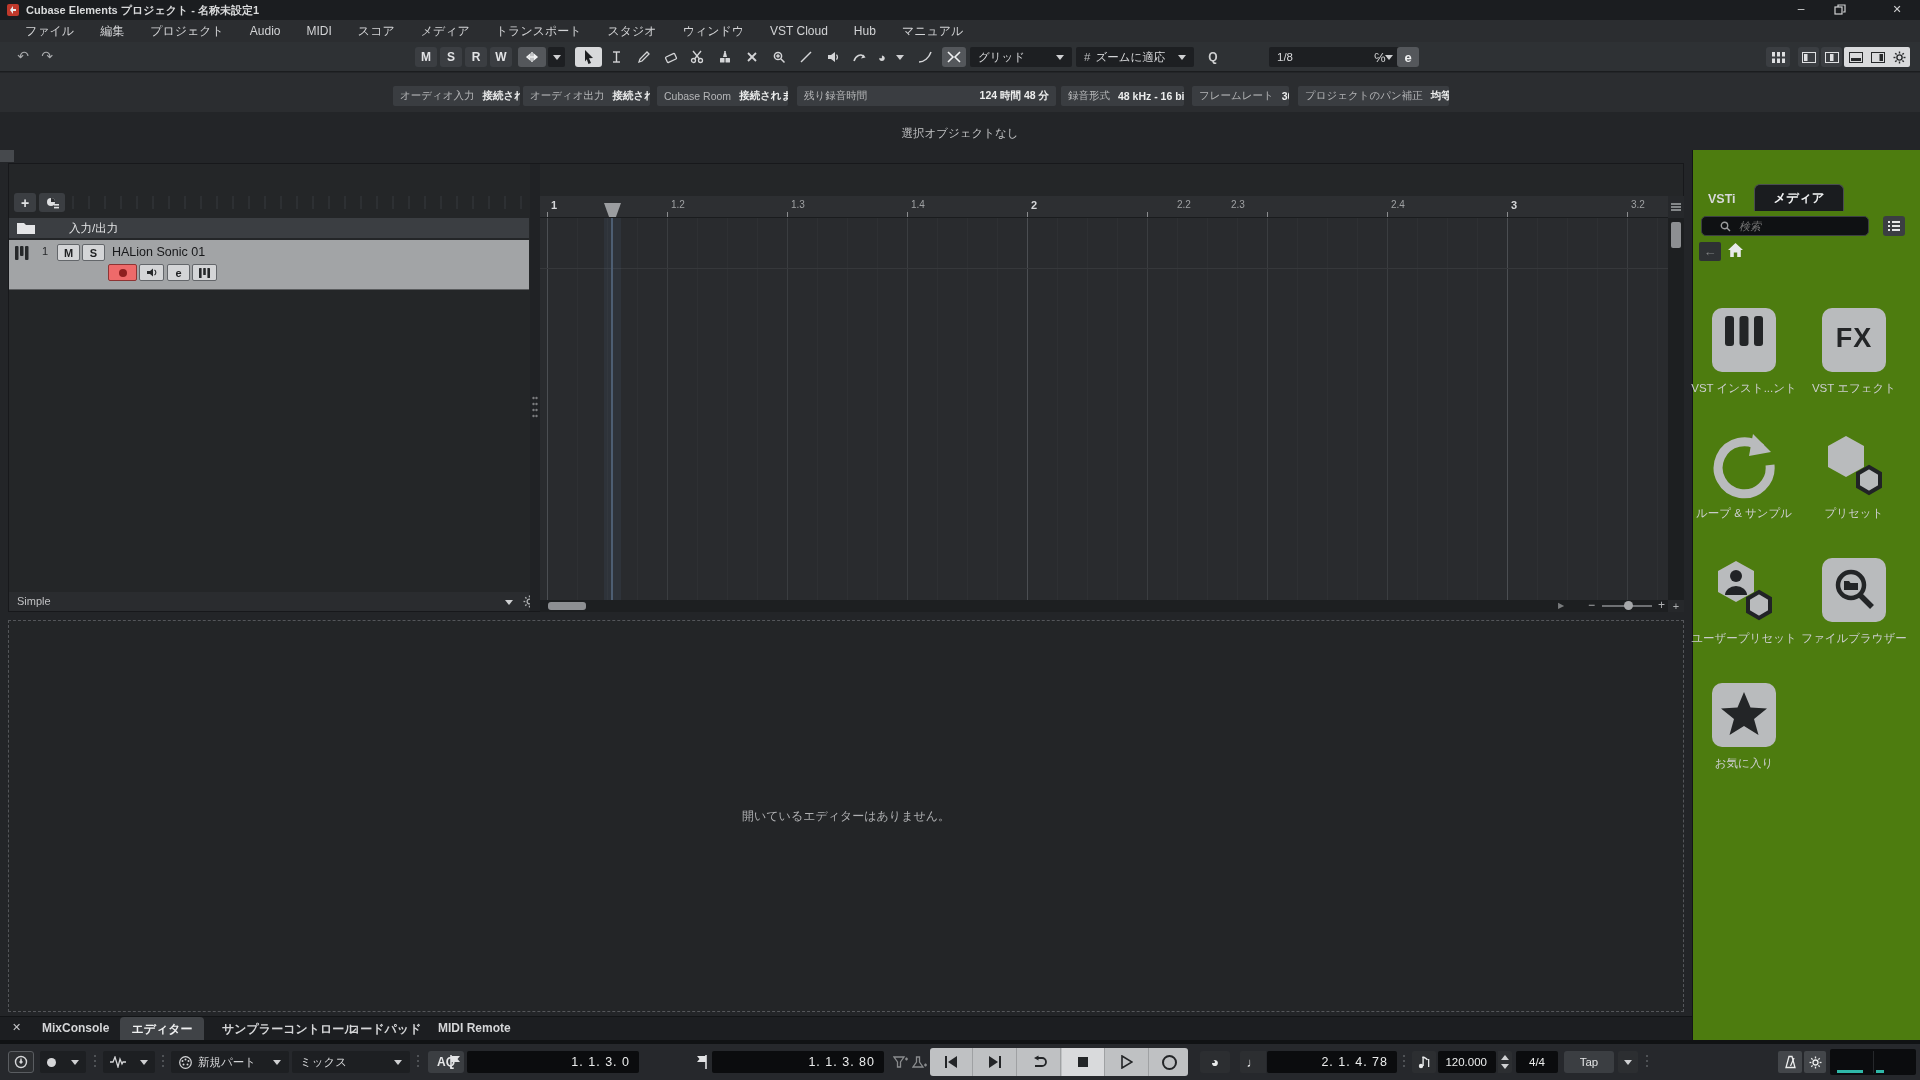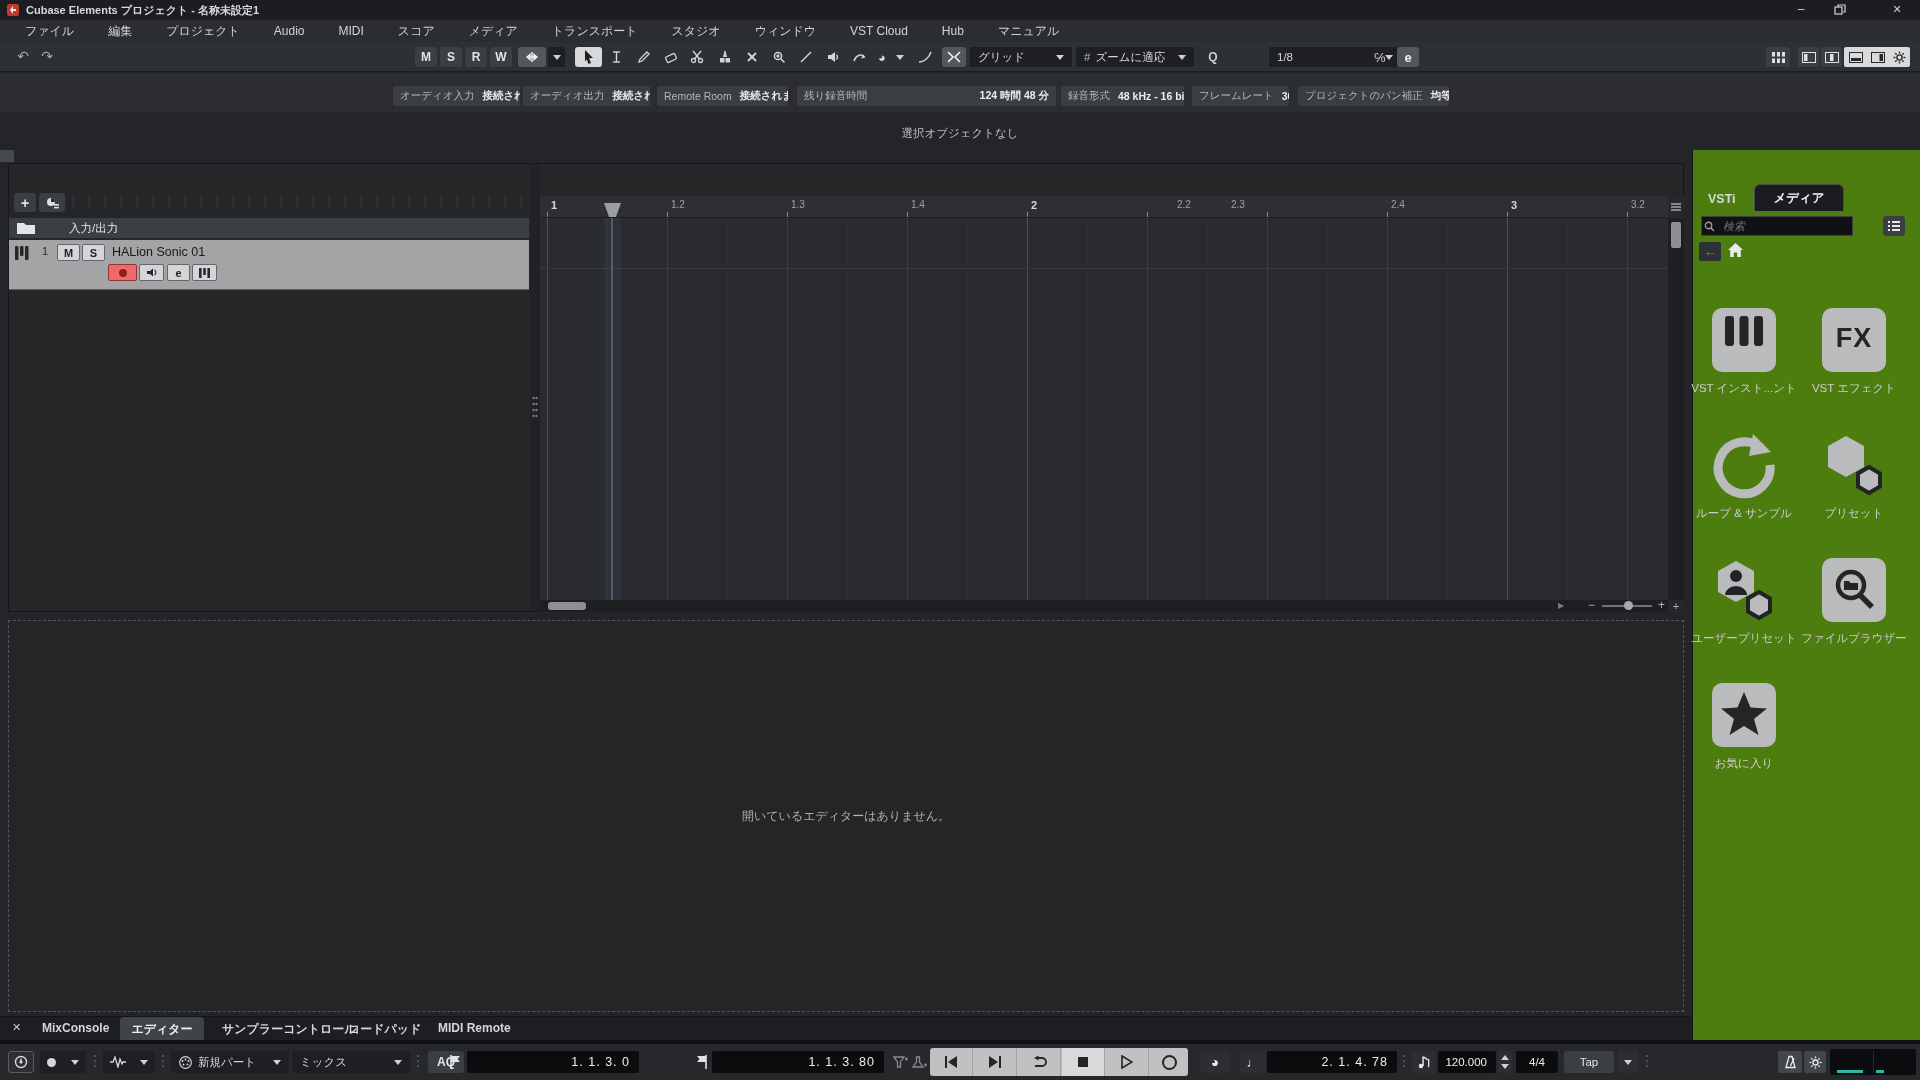--- a/index.html
+++ b/index.html
@@ -51,21 +51,21 @@
     <div class="abs" style="left:1786px;top:0;width:30px;height:20px;text-align:center;line-height:18px;color:#d0d1d2;font-size:12px;">–</div>
     <div class="abs" style="left:1834px;top:4px;width:12px;height:12px;">
       <svg width="12" height="12" viewBox="0 0 12 12" fill="none" stroke="#d0d1d2" stroke-width="1.2">
           <rect x="1" y="3" width="7" height="7"></rect>
           <path d="M4,3 V1 H11 V8 H9"></path>
         </svg>
     </div>
     <div class="abs" style="left:1882px;top:0;width:30px;height:20px;text-align:center;line-height:19px;color:#d0d1d2;font-size:11px;">✕</div>
   </div>
 
-  <div class="abs flex" style="left:0;top:20px;width:1920px;height:22px;background:#2b2d30;padding-left:12px;gap:8px;">
+  <div class="abs flex" style="left:0;top:20px;width:1920px;height:22px;background:#2b2d30;padding-left:12px;gap:0;">
     <span style="padding:0 13px;">ファイル</span>
     <span style="padding:0 13px;">編集</span>
     <span style="padding:0 13px;">プロジェクト</span>
     <span style="padding:0 13px;">Audio</span>
     <span style="padding:0 13px;">MIDI</span>
     <span style="padding:0 13px;">スコア</span>
     <span style="padding:0 13px;">メディア</span>
     <span style="padding:0 13px;">トランスポート</span>
     <span style="padding:0 13px;">スタジオ</span>
     <span style="padding:0 13px;">ウィンドウ</span>
@@ -311,21 +311,21 @@
   <div class="abs" style="left:0;top:73px;width:1920px;height:39px;background:#2b2d30;">
     <div class="abs info-box" style="left:393px;top:13px;width:127px;">
       <span class="lab">オーディオ入力</span>
         <span class="val">接続されました</span>
     </div>
     <div class="abs info-box" style="left:523px;top:13px;width:127px;">
       <span class="lab">オーディオ出力</span>
         <span class="val">接続されました</span>
     </div>
     <div class="abs info-box" style="left:657px;top:13px;width:131px;">
-      <span class="lab">Remote Room</span>
+      <span class="lab">Cubase Room</span>
         <span class="val">接続されました</span>
     </div>
     <div class="abs info-box" style="left:797px;top:13px;width:259px;">
       <span class="lab">残り録音時間</span>
         <span class="val">124 時間 48 分</span>
     </div>
     <div class="abs info-box" style="left:1061px;top:13px;width:123px;">
       <span class="lab">録音形式</span>
         <span class="val">48 kHz - 16 bit</span>
     </div>
@@ -402,20 +402,39 @@
       <span>
           <svg width="13" height="10" viewBox="0 0 13 10">
             <rect x="1" y="0" width="2.6" height="10" rx="0.6" fill="#26282a"></rect>
             <rect x="5.2" y="0" width="2.6" height="7" rx="0.6" fill="#26282a"></rect>
             <rect x="9.4" y="0" width="2.6" height="10" rx="0.6" fill="#26282a"></rect>
           </svg>
         </span>
     </div>
   </div>
 
+  <div class="abs flex" style="left:9px;top:592px;width:520px;height:19px;background:#2a2c2f;">
+    <span class="abs" style="left:8px;top:3px;color:#c0c1c3;font-size:11px;">Simple</span>
+    <span class="abs caret" style="left:496px;top:8px;"></span>
+    <span class="abs" style="left:514px;top:3px;">
+        <svg width="13" height="13" viewBox="0 0 13 13" stroke="#aeb0b2" fill="none">
+          <circle cx="6.5" cy="6.5" r="2.4" stroke-width="1.3"></circle>
+          <g stroke-width="1.3">
+            <line x1="6.5" y1="0.5" x2="6.5" y2="2.3"></line>
+            <line x1="6.5" y1="10.7" x2="6.5" y2="12.5"></line>
+            <line x1="0.5" y1="6.5" x2="2.3" y2="6.5"></line>
+            <line x1="10.7" y1="6.5" x2="12.5" y2="6.5"></line>
+            <line x1="2.3" y1="2.3" x2="3.5" y2="3.5"></line>
+            <line x1="9.5" y1="9.5" x2="10.7" y2="10.7"></line>
+            <line x1="10.7" y1="2.3" x2="9.5" y2="3.5"></line>
+            <line x1="3.5" y1="9.5" x2="2.3" y2="10.7"></line>
+          </g>
+        </svg>
+      </span>
+  </div>
 
   <div class="abs" style="left:530px;top:164px;width:10px;height:447px;background:#202225;">
     <span class="abs" style="left:2px;top:232px;">
         <svg width="6" height="26" viewBox="0 0 6 26" fill="#7a7c7e">
           <circle cx="1.5" cy="2" r="1.2"></circle>
           <circle cx="4.5" cy="2" r="1.2"></circle>
           <circle cx="1.5" cy="8" r="1.2"></circle>
           <circle cx="4.5" cy="8" r="1.2"></circle>
           <circle cx="1.5" cy="14" r="1.2"></circle>
           <circle cx="4.5" cy="14" r="1.2"></circle>
@@ -535,21 +554,21 @@
     <span class="abs tabtxt" style="left:438px;top:4px;">MIDI Remote</span>
   </div>
 
   <div class="abs" style="left:1692px;top:150px;width:228px;height:890px;background:#4d7c0f;border-left:1px solid #141517;">
 
     <span class="abs" style="left:15px;top:42px;font-size:12.5px;font-weight:bold;color:#d8d9da;">VSTi</span>
     <div class="abs flex" style="left:61px;top:34px;width:90px;height:27px;background:#1a1c1f;border:1px solid #4a4d51;border-bottom:none;border-radius:6px 6px 0 0;justify-content:center;">
       <span style="font-size:12.5px;font-weight:bold;color:#f2f3f4;">メディア</span>
     </div>
 
-    <div class="abs flex" style="left:8px;top:66px;width:152px;height:20px;background:#0f1113;border:1px solid #3c3f43;border-radius:0;padding:0 2px;gap:6px;">
+    <div class="abs flex" style="left:8px;top:66px;width:168px;height:20px;background:#0f1113;border:1px solid #3c3f43;border-radius:5px;padding:0 18px;gap:6px;">
       <span>
           <svg width="11" height="11" viewBox="0 0 11 11" stroke="#9a9c9e" stroke-width="1.4" fill="none">
             <circle cx="4.5" cy="4.5" r="3.2"></circle>
             <line x1="7" y1="7" x2="10" y2="10"></line>
           </svg>
         </span>
       <input style="background: transparent; border: none; outline: none; color: rgb(200, 201, 203); font-style: italic; font-size: 11px; width: 130px; font-family: inherit;" placeholder="検索">
     </div>
     <div class="abs btn-dark" style="left:190px;top:66px;width:22px;height:20px;">
       <span>

